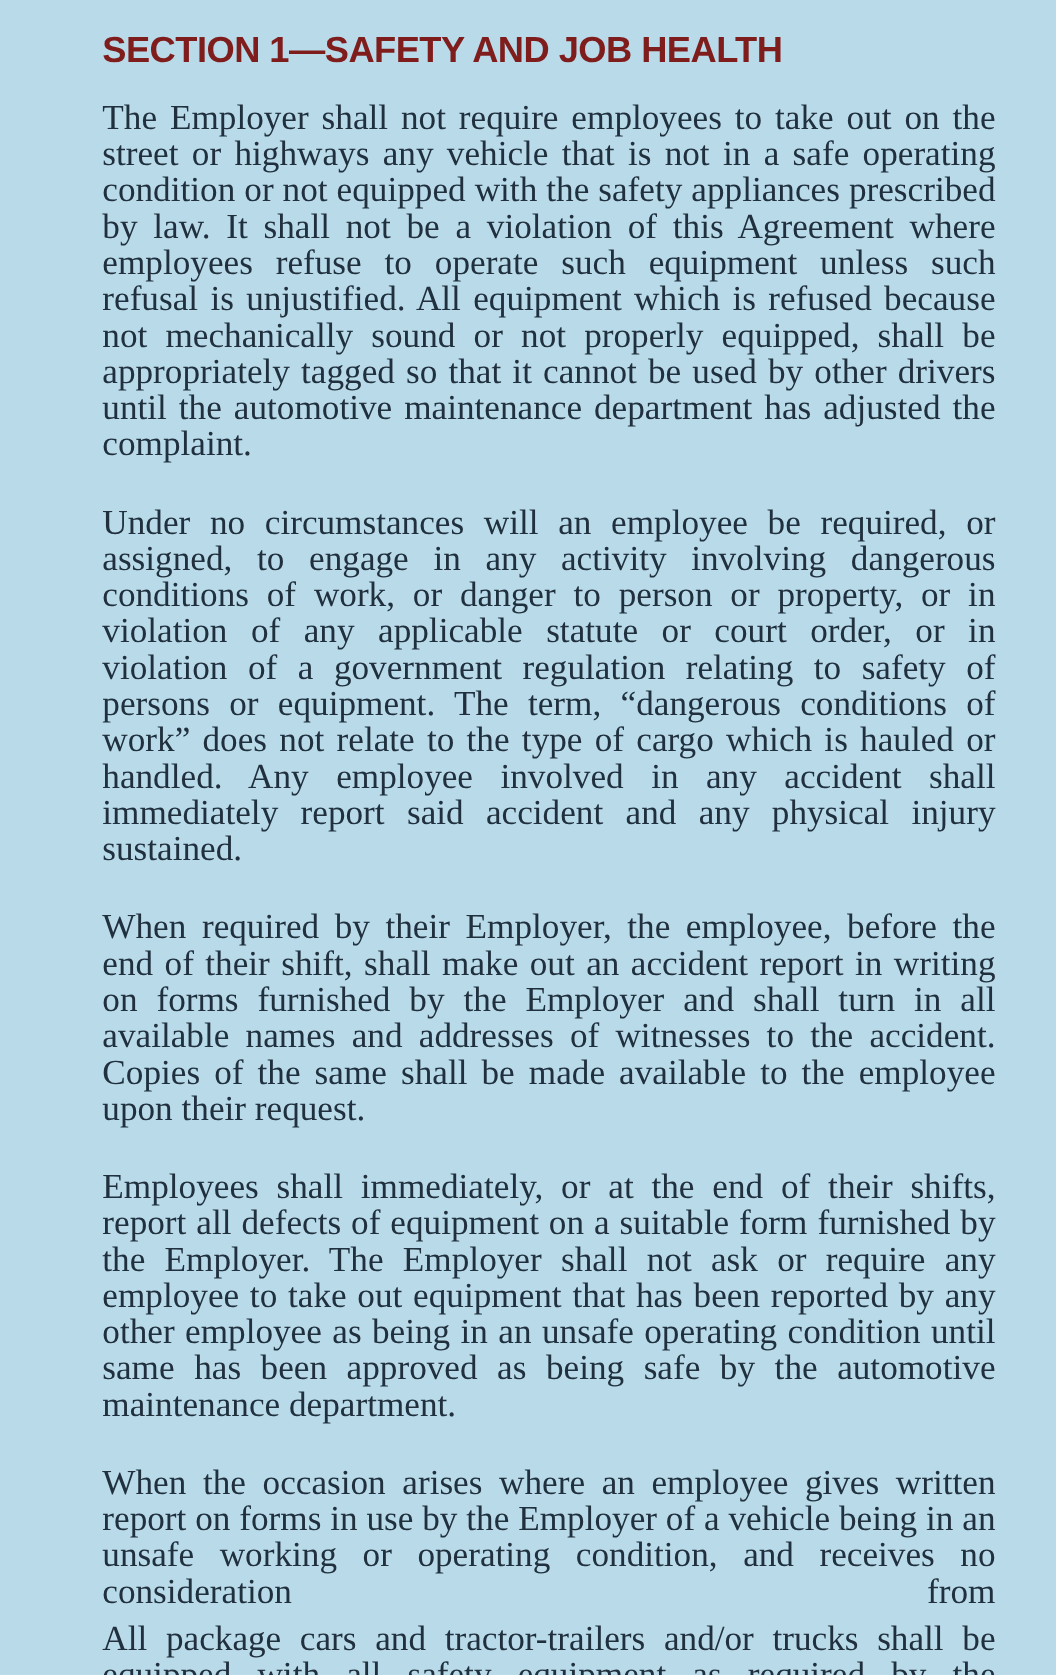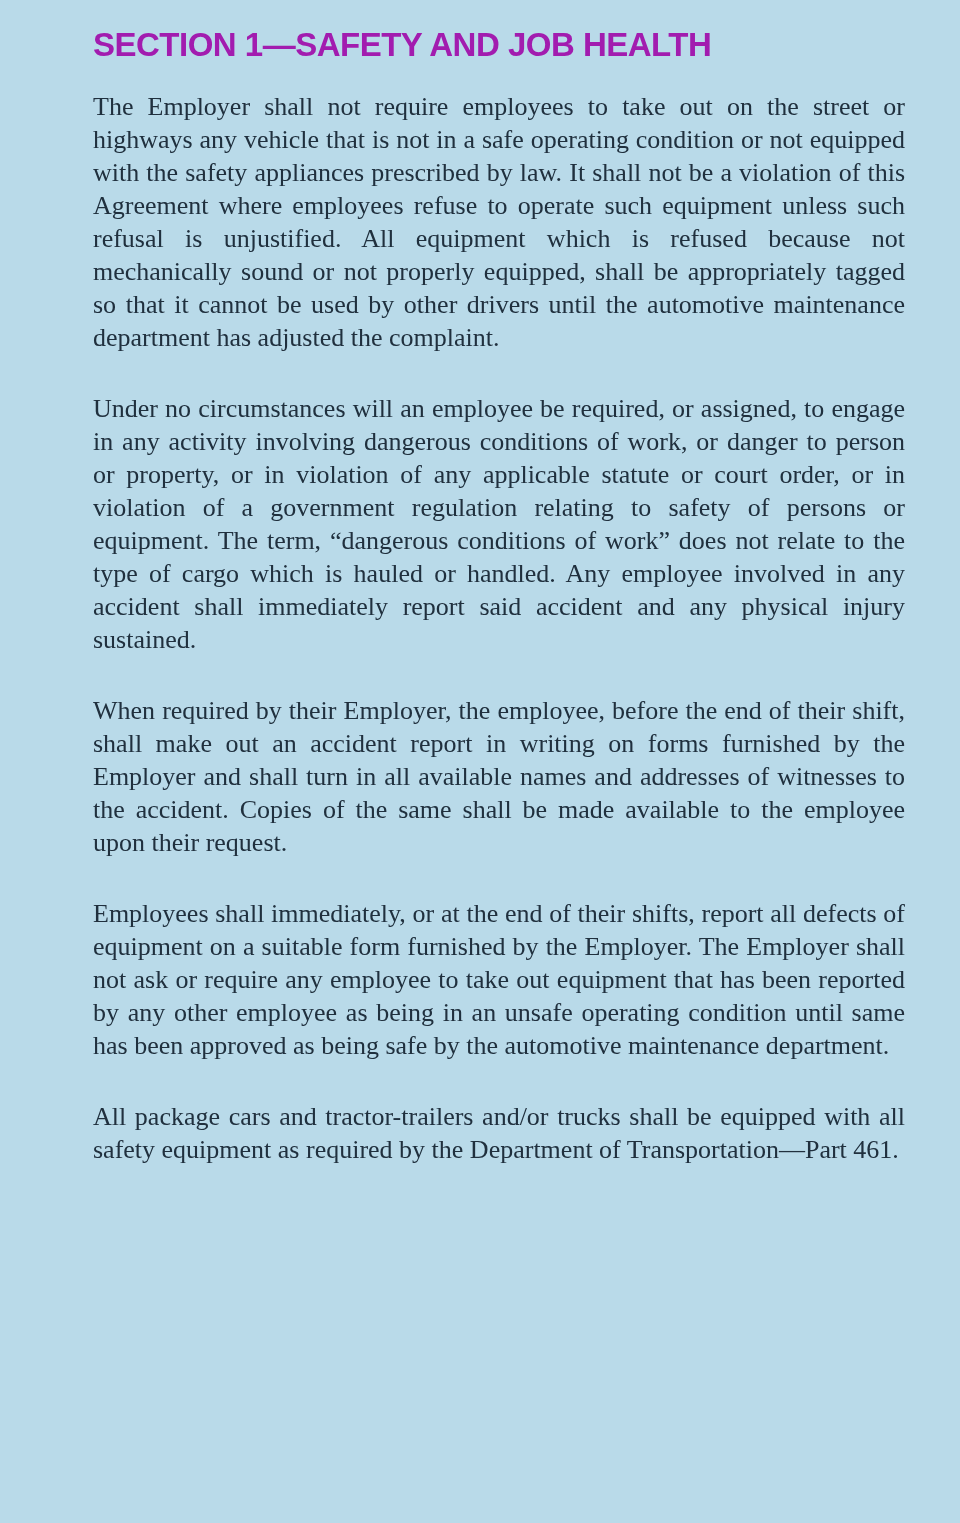--- a/index.html
+++ b/index.html
@@ -19,26 +19,26 @@
     padding: 26px 55px 0 93px;
     overflow: hidden;
     background: #b9dae9;
   }
   h1.section-heading {
     font-family: "Liberation Sans", sans-serif;
     font-weight: 700;
     font-size: 33px;
     line-height: 38px;
     letter-spacing: -0.5px;
-    color: #a21caf;
+    color: #7f1d1d;
     margin: 0 0 26px 0;
   }
   p.para {
     font-family: "Liberation Serif", serif;
-    font-size: 26px;
+    font-size: 32px;
     line-height: 33px;
     color: #20303e;
     text-align: justify;
     margin: 0 0 38px 0;
   }
   
   p.para.split-top {
     margin-bottom: 10px;
     text-align-last: justify;
   }
@@ -50,16 +50,17 @@
   <h1 class="section-heading">SECTION 1—SAFETY AND JOB HEALTH</h1>
 
   <p class="para">The Employer shall not require employees to take out on the street or highways any vehicle that is not in a safe operating condition or not equipped with the safety appliances prescribed by law. It shall not be a violation of this Agreement where employees refuse to operate such equipment unless such refusal is unjustified. All equipment which is refused because not mechanically sound or not properly equipped, shall be appropriately tagged so that it cannot be used by other drivers until the automotive maintenance department has adjusted the complaint.</p>
 
   <p class="para">Under no circumstances will an employee be required, or assigned, to engage in any activity involving dangerous conditions of work, or danger to person or property, or in violation of any applicable statute or court order, or in violation of a government regulation relating to safety of persons or equipment. The term, “dangerous conditions of work” does not relate to the type of cargo which is hauled or handled. Any employee involved in any accident shall immediately report said accident and any physical injury sustained.</p>
 
   <p class="para">When required by their Employer, the employee, before the end of their shift, shall make out an accident report in writing on forms furnished by the Employer and shall turn in all available names and addresses of witnesses to the accident. Copies of the same shall be made available to the employee upon their request.</p>
 
   <p class="para">Employees shall immediately, or at the end of their shifts, report all defects of equipment on a suitable form furnished by the Employer. The Employer shall not ask or require any employee to take out equipment that has been reported by any other employee as being in an unsafe operating condition until same has been approved as being safe by the automotive maintenance department.</p>
 
+  <p class="para split-top">When the occasion arises where an employee gives written report on forms in use by the Employer of a vehicle being in an unsafe working or operating condition, and receives no consideration from</p>
 
 
   <p class="para">All package cars and tractor-trailers and/or trucks shall be equipped with all safety equipment as required by the Department of Transportation—Part 461.</p>
 </div>
 
 </body></html>

